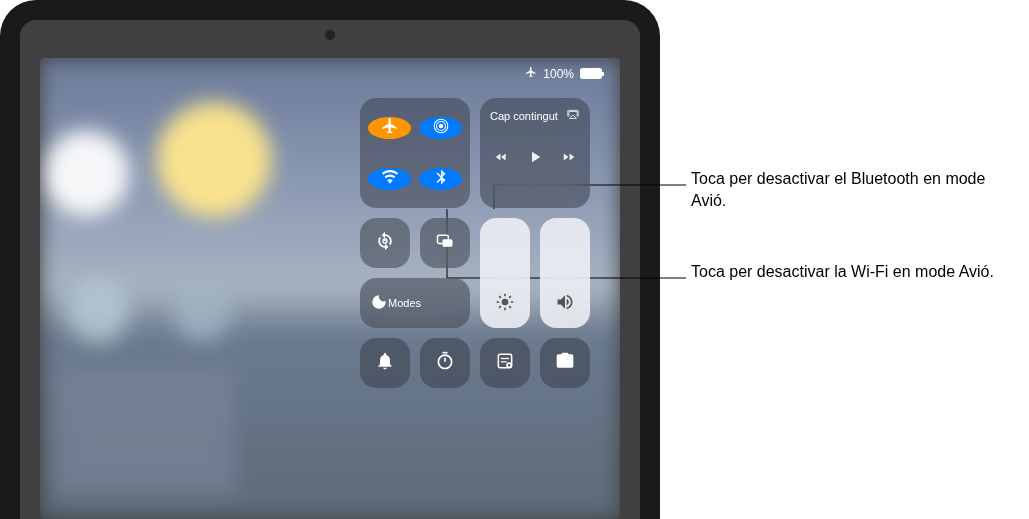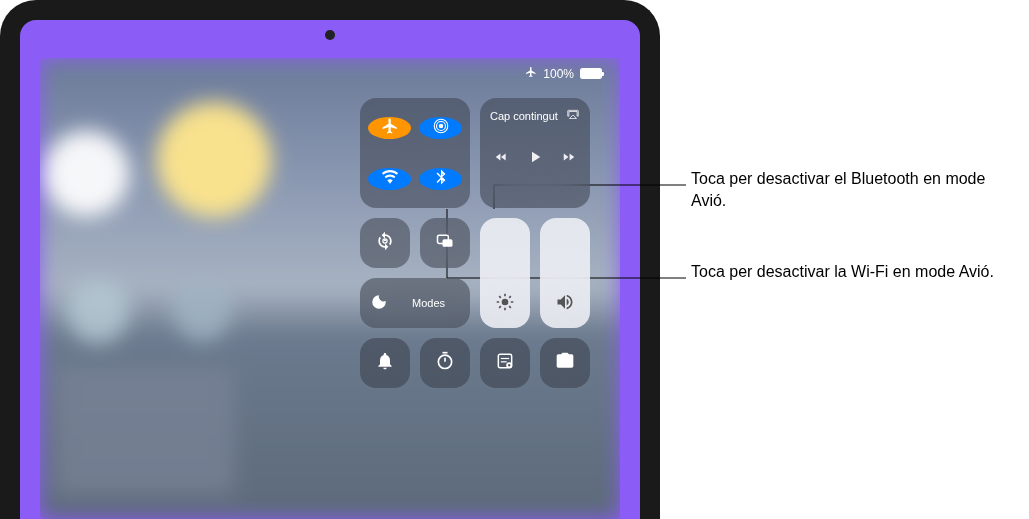--- a/index.html
+++ b/index.html
@@ -11,21 +11,21 @@
       position: relative;
       overflow: hidden;
     }
     
     
     .tablet {
       position: absolute;
       left: 0; top: 0;
       width: 660px;
       height: 519px;
-      background: #8b5cf6;
+      background: #404040;
       border: 20px solid #1a1a1a;
       border-bottom: none;
       border-radius: 36px 36px 0 0;
     }
     .camera {
       position: absolute;
       top: 10px;
       left: 50%;
       transform: translateX(-50%);
       width: 10px;
@@ -150,21 +150,21 @@
       margin-top: 10px;
     }
     .media-controls svg { width: 14px; height: 14px; fill: rgba(255,255,255,0.9); }
     .media-controls .play svg { width: 18px; height: 18px; }
     
     .span2 { grid-column: span 2; }
     .vert2 { grid-row: span 2; }
     .light { background: rgba(245,245,250,0.82); }
     .light svg { fill: #555; }
     
-    .modes { justify-content: flex-start; padding-left: 10px; gap: 24px; }
+    .modes { justify-content: flex-start; padding-left: 10px; gap: 0; }
     .modes svg { width: 18px; height: 18px; }
     .modes span { color: #fff; font-size: 11px; }
     
     .slider {
       flex-direction: column;
       overflow: hidden;
       justify-content: flex-end;
       padding: 12px 0;
     }
     

